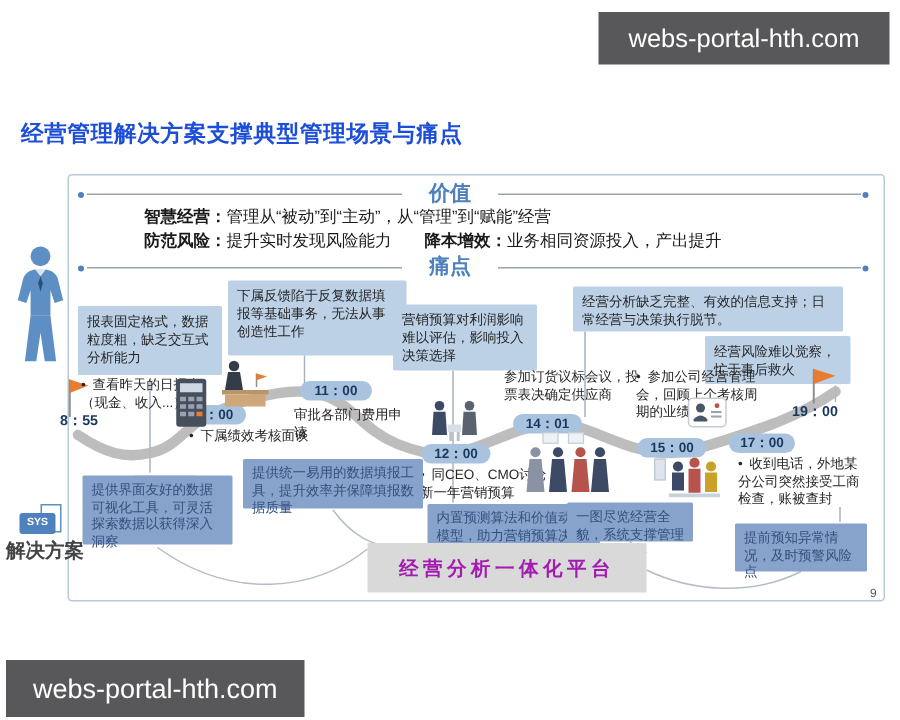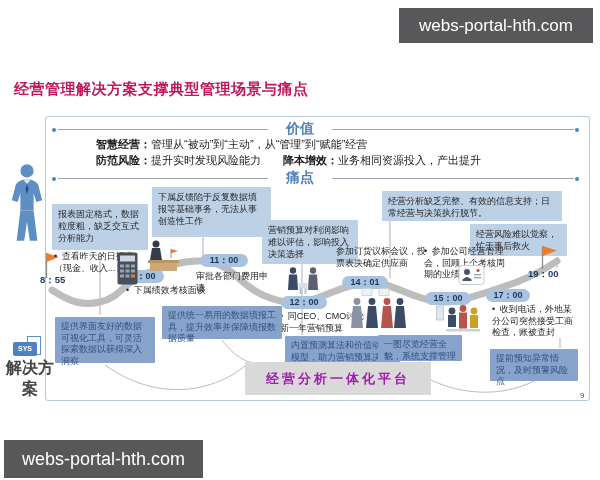--- a/index.html
+++ b/index.html
@@ -1,38 +1,38 @@
 <!DOCTYPE html>
 <html><head>
 <meta charset="utf-8">
 <style>
   html,body{margin:0;padding:0;}
   body{width:600px;height:480px;background:#fff;font-family:"Liberation Sans","DejaVu Sans",sans-serif;position:relative;overflow:hidden;}
   .abs{position:absolute;}
   .badge{background:#58585a;color:#fff;display:flex;align-items:center;justify-content:center;}
   .badge-top{left:399px;top:8px;width:194px;height:35px;font-size:17px;}
   .badge-bottom{left:4px;top:440px;width:199px;height:38px;font-size:18px;}
-  .title{left:14px;top:80px;font-size:15px;font-weight:bold;color:#be185d;letter-spacing:.5px;}
+  .title{left:14px;top:80px;font-size:15px;font-weight:bold;color:#1d4ed8;letter-spacing:.5px;}
   .panel{left:45px;top:116px;width:545px;height:285px;border:1px solid #b7c9da;border-radius:3px;background:#fff;box-sizing:border-box;}
   .overlay{left:45px;top:116px;width:545px;height:285px;pointer-events:none;}
   .sec-head{font-size:14px;font-weight:bold;color:#4f81bd;text-align:center;width:80px;}
   .rule{height:1px;background:#9aa4ae;}
   .dot{width:4px;height:4px;border-radius:50%;background:#4f81bd;}
   .vline1{left:96px;top:137px;font-size:11px;color:#1a1a1a;white-space:nowrap;}
   .vline2{font-size:11px;color:#1a1a1a;white-space:nowrap;}
   .blabel{font-weight:bold;}
   .pain-box{background:#bcd0e6;color:#262626;font-size:9px;line-height:1.35;padding:4px 6px;box-sizing:border-box;border-radius:1px;}
   .sol-box{background:#87a2cb;color:#32517f;font-size:9px;line-height:1.3;padding:4px 6px;box-sizing:border-box;border-radius:1px;}
   .pill{background:#a9c3de;color:#17375e;font-size:9px;font-weight:bold;text-align:center;border-radius:7px;height:13px;line-height:13px;}
   .timefree{color:#17375e;font-size:9.5px;font-weight:bold;}
   .desc{font-size:9px;color:#262626;line-height:1.3;}
   .desc.bul::before{content:"•\2002";color:#262626;}
   .platform{left:245px;top:362px;width:186px;height:33px;background:#d9d9d9;color:#a21caf;font-size:13px;font-weight:bold;text-align:center;line-height:33px;letter-spacing:3px;}
   .pagenum{left:580px;top:391px;font-size:8px;color:#555;}
-  .solution-label{left:2px;top:358px;width:56px;font-size:16px;font-weight:600;color:#444;text-align:center;}
+  .solution-label{left:2px;top:358px;width:56px;font-size:13px;font-weight:600;color:#444;text-align:center;}
   .sys-front{left:13px;top:342px;width:24px;height:14px;background:#4f81bd;border-radius:2px;color:#fff;font-size:7px;font-weight:bold;text-align:center;line-height:14px;}
   .sys-back{left:27px;top:336px;width:14px;height:19px;background:#fff;border:1px solid #5d8fc5;box-sizing:border-box;}
 </style>
 </head>
 <body>
 
 <div class="abs badge badge-top">webs-portal-hth.com</div>
 
 <div class="abs title">经营管理解决方案支撑典型管理场景与痛点</div>
 
@@ -88,21 +88,21 @@
     <path d="M177 224 C190 242 205 248 215 248"></path>
     <path d="M375 245 C380 253 383 256 386 252"></path>
     <path d="M489 265 C455 282 415 278 386 264"></path>
   </g>
 
   <path d="M7 174 C25 186 38 190 55 186 C75 182 80 165 100 158 C120 150 145 142 165 146 C190 151 195 170 220 180 C235 186 248 188 258 186 C280 182 295 170 318 167 C340 164 355 176 380 183 C395 187 405 187 420 183 C445 176 455 172 472 166 C492 158 502 152 512 145" stroke="#b9b9b9" stroke-width="7" fill="none" stroke-linecap="round" opacity="0.95"></path>
 </svg>
 
 <div class="abs pain-box" style="left:52px;top:204px;width:96px;height:46px;">报表固定格式，数据粒度粗，缺乏交互式分析能力</div>
 <div class="abs pain-box" style="left:152px;top:187px;width:119px;height:50px;">下属反馈陷于反复数据填报等基础事务，无法从事创造性工作</div>
-<div class="abs pain-box" style="left:262px;top:203px;width:96px;height:44px;margin-top:17px;">营销预算对利润影响难以评估，影响投入决策选择</div>
+<div class="abs pain-box" style="left:262px;top:203px;width:96px;height:44px;">营销预算对利润影响难以评估，影响投入决策选择</div>
 <div class="abs pain-box" style="left:382px;top:191px;width:180px;height:30px;">经营分析缺乏完整、有效的信息支持；日常经营与决策执行脱节。</div>
 <div class="abs pain-box" style="left:470px;top:224px;width:97px;height:32px;">经营风险难以觉察，忙于事后救火</div>
 
 <div class="abs" style="left:44px;top:250px;">
   <svg width="16" height="30" viewBox="0 0 16 30">
     <line x1="2.5" y1="3" x2="2.5" y2="28" stroke="#8c8c8c" stroke-width="1.3"></line>
     <path d="M2.5 3 L15 7 L2.5 12 Z" fill="#e87d2f"></path>
   </svg>
 </div>
 <div class="abs" style="left:540px;top:243px;">

